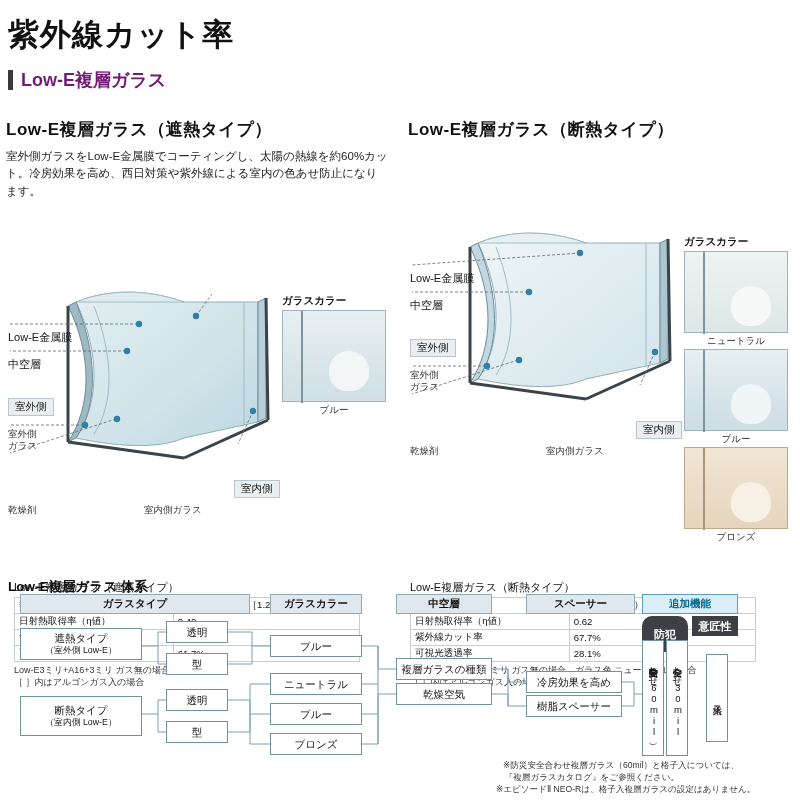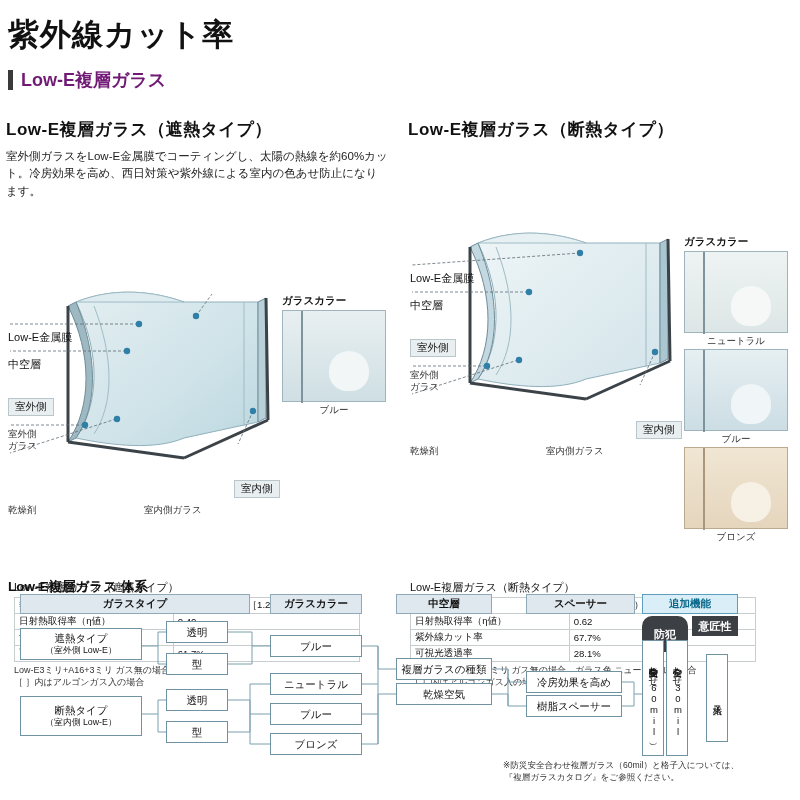--- a/index.html
+++ b/index.html
@@ -352,15 +352,16 @@
 
     <div class="fdark" style="left:636px; top:22px; width:46px; height:36px;border-radius:10px;">防犯</div>
     <div class="fdark" style="left:686px; top:22px; width:46px; height:20px;">意匠性</div>
 
     <div class="fvert" style="left:636px; top:46px; width:22px; height:116px;">防災安全合わせ（60mil）</div>
     <div class="fvert" style="left:660px; top:46px; width:22px; height:116px;">安全合わせ30mil</div>
     <div class="fvert" style="left:700px; top:60px; width:22px; height:88px;">格子入</div>
 
     <div class="fnote" style="left:490px; top:165px;margin-left:7px;">※防災安全合わせ複層ガラス（60mil）と格子入については、</div>
     <div class="fnote" style="left:490px; top:177px;">　『複層ガラスカタログ』をご参照ください。</div>
+    <div class="fnote" style="left:490px; top:189px;">※エピソードⅡ NEO-Rは、格子入複層ガラスの設定はありません。</div>
   </div>
 
 </div>
 
 </body></html>

